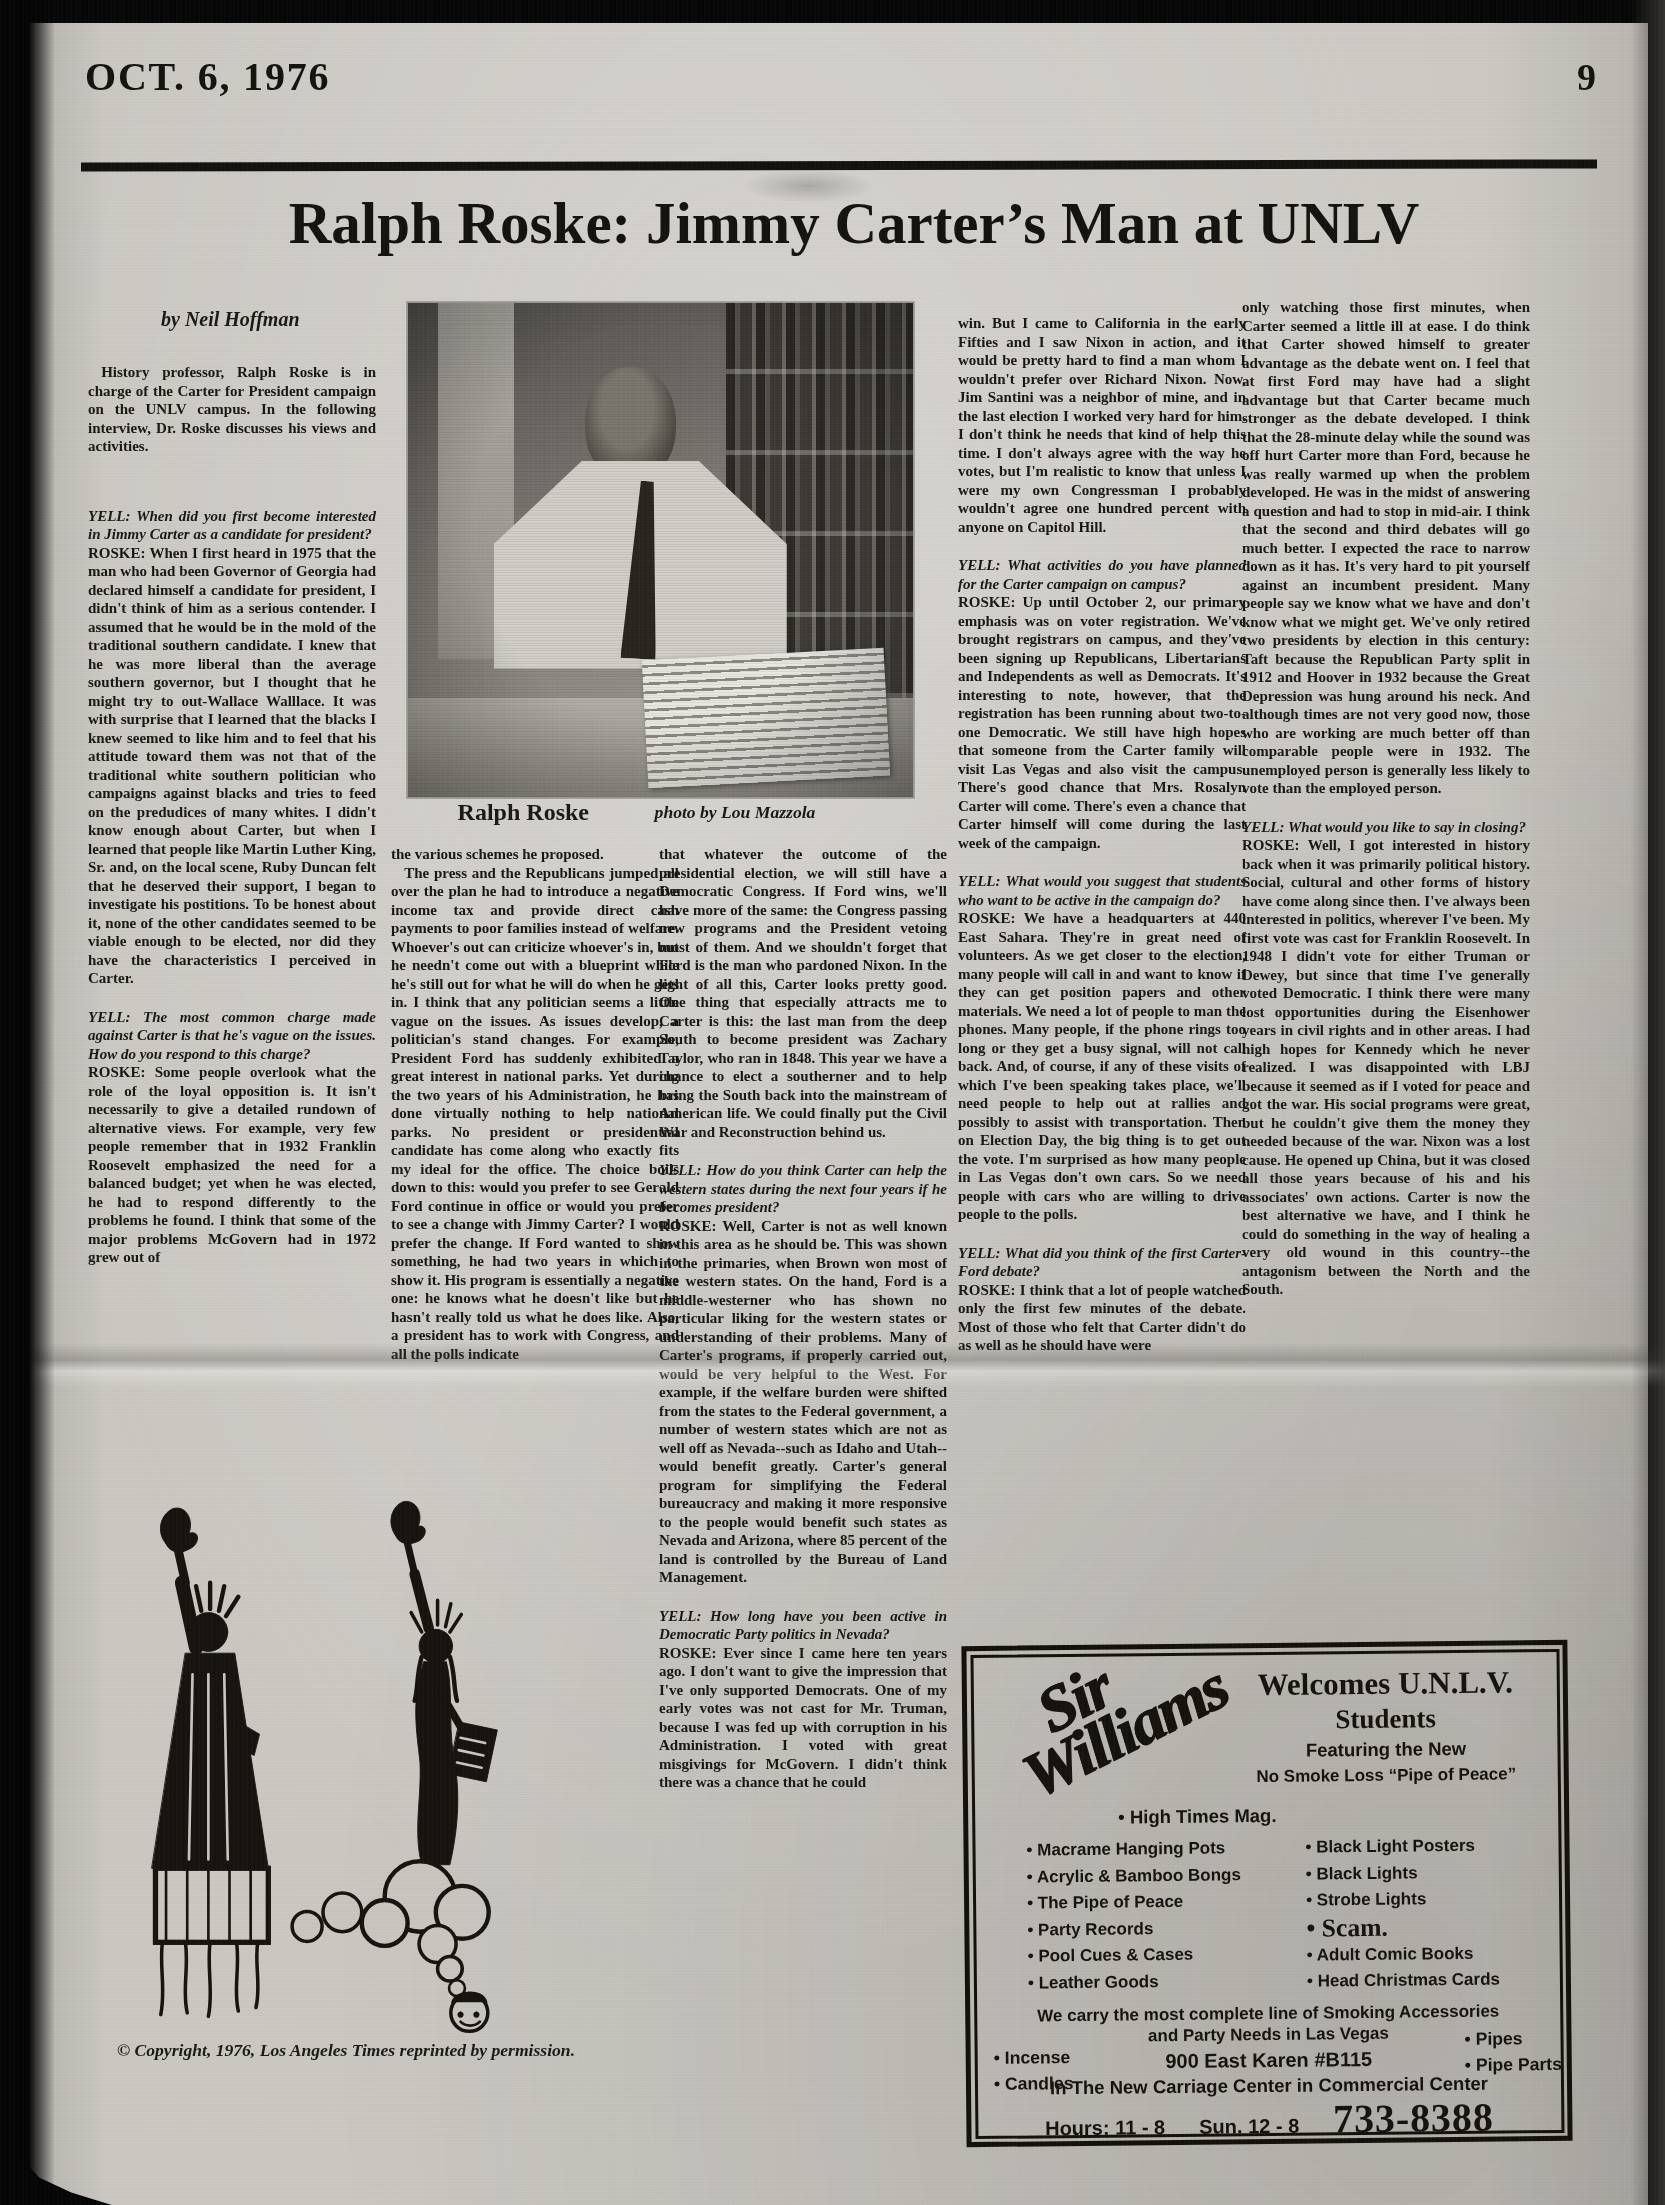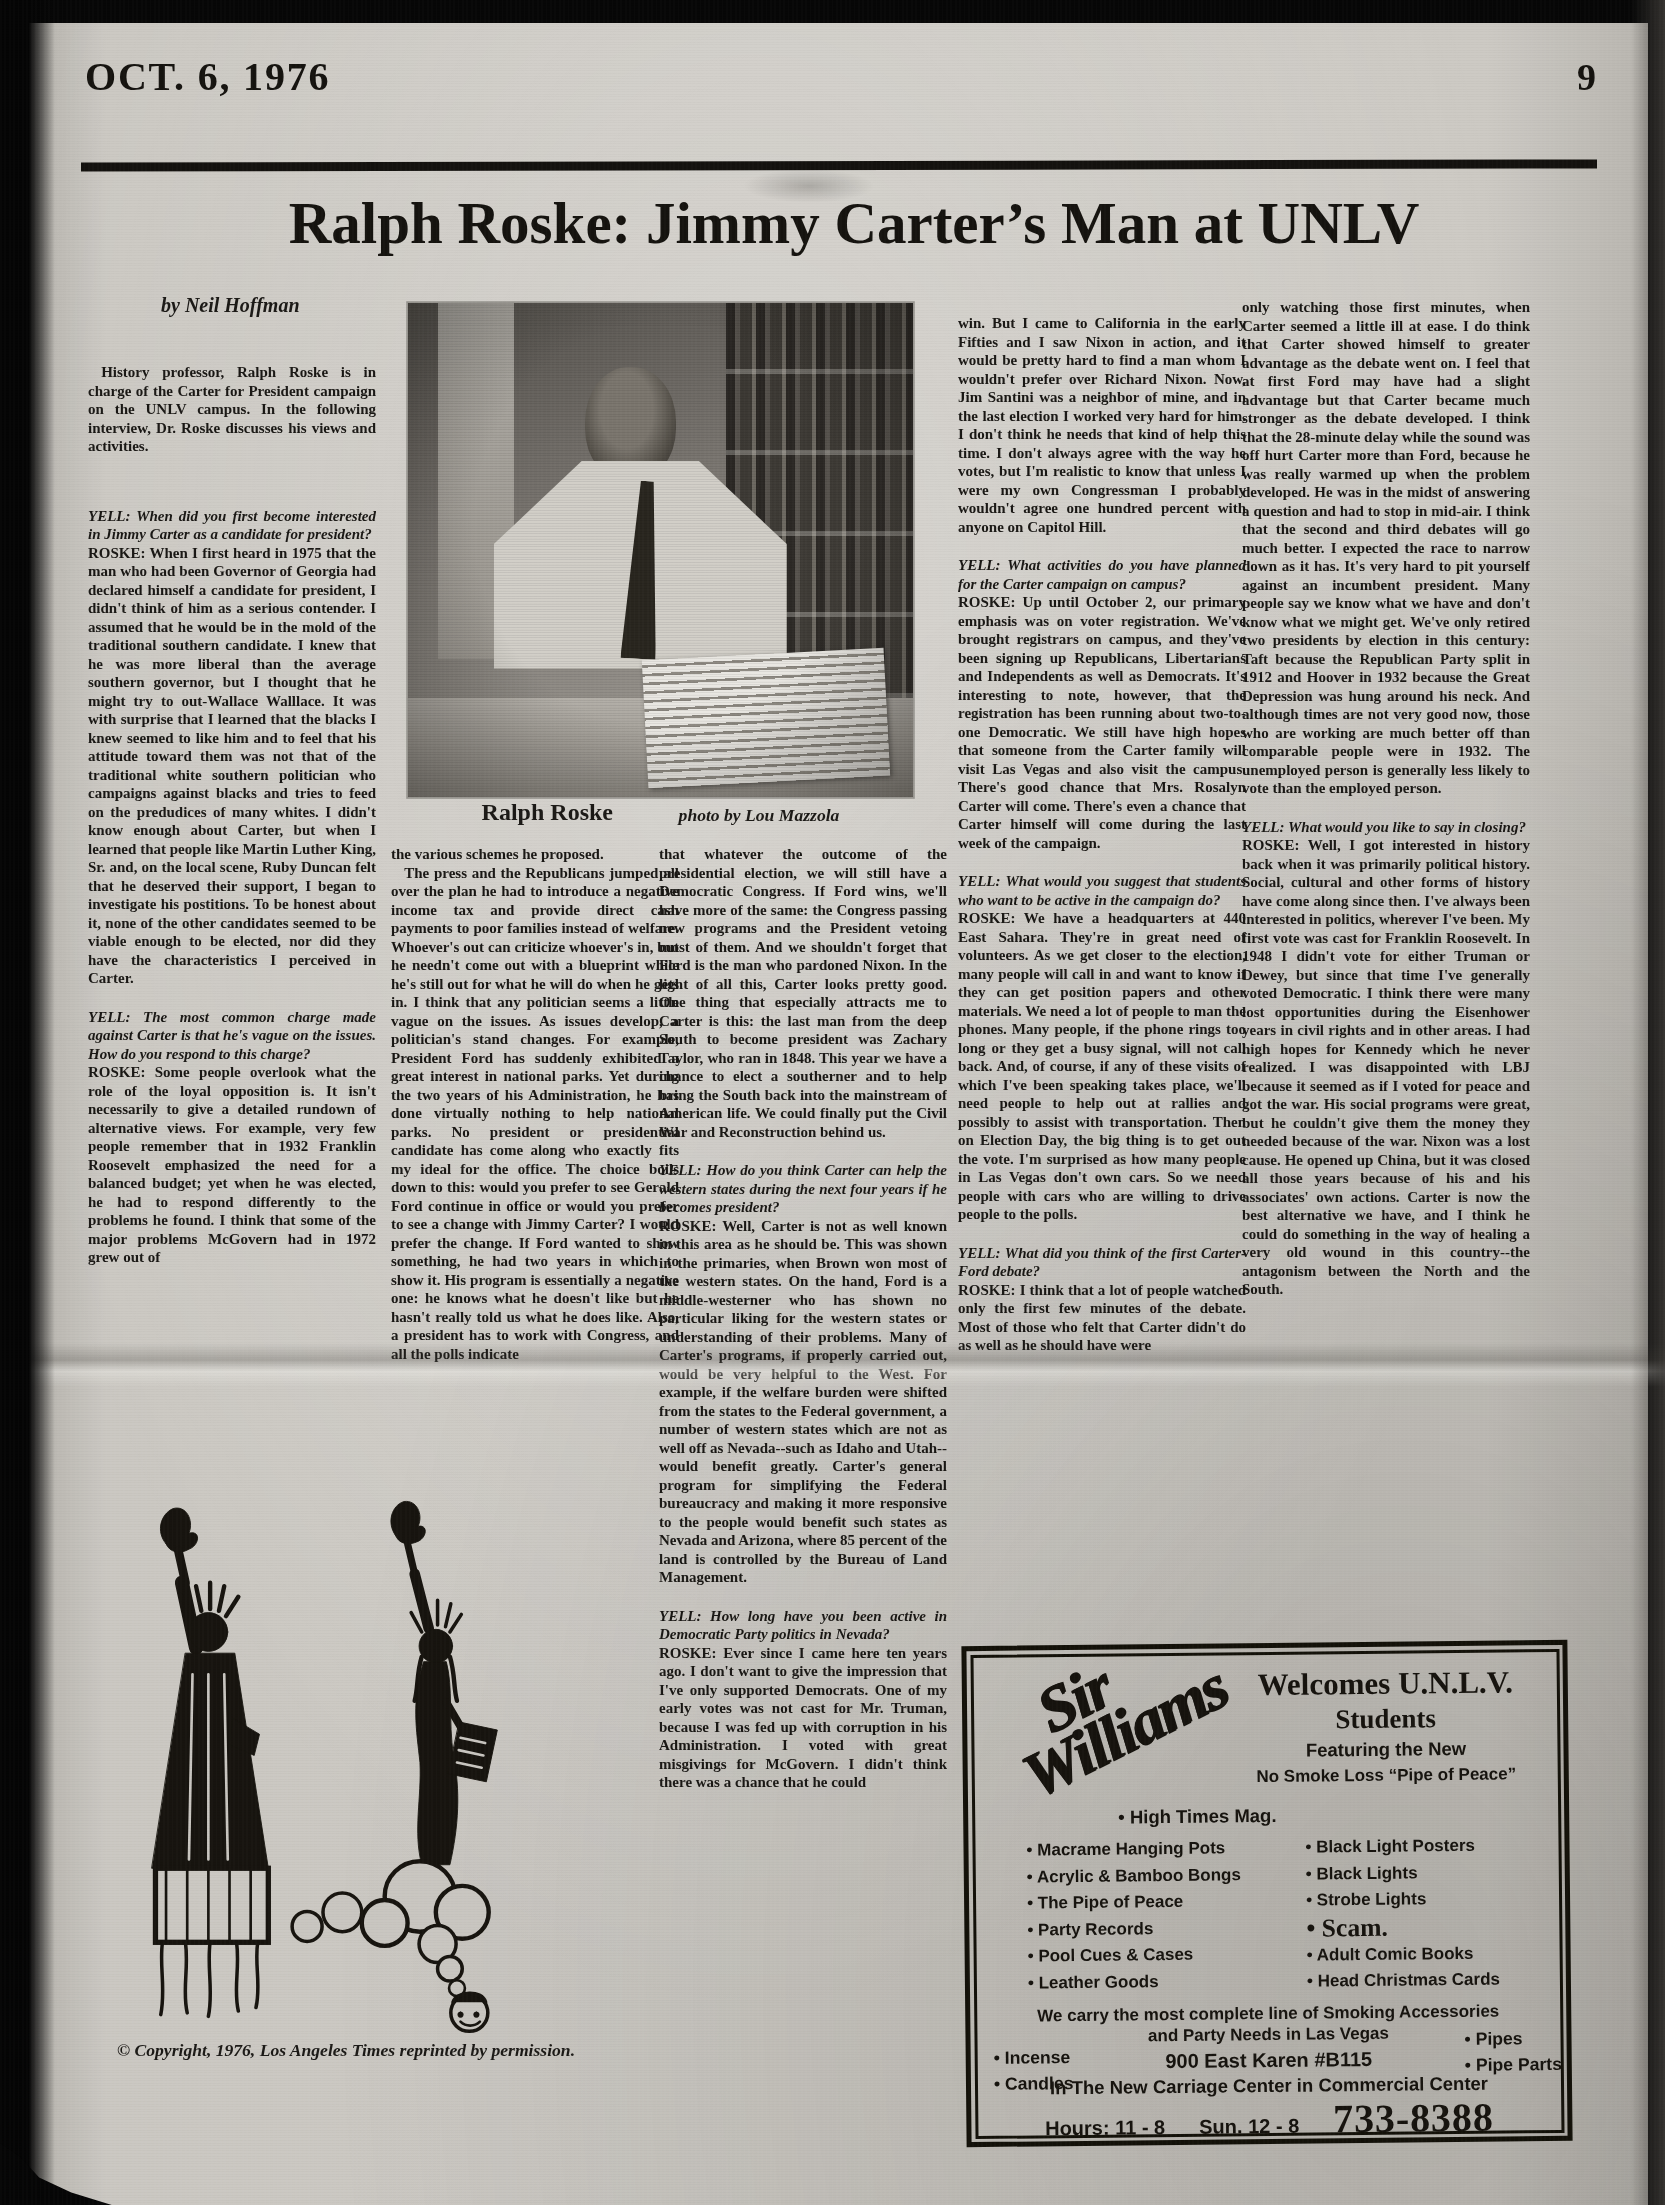--- a/index.html
+++ b/index.html
@@ -26,21 +26,21 @@
     background:linear-gradient(180deg, rgba(0,0,0,0) 0%, rgba(58,56,52,.26) 38%, rgba(250,250,246,.32) 64%, rgba(0,0,0,0) 100%); }
   .smudge { position:absolute; left:743px; top:169px; width:132px; height:34px;
     background:radial-gradient(ellipse, rgba(70,68,64,.28), rgba(70,68,64,0) 70%); }
 
   
   .date { position:absolute; left:85px; top:53px; font-size:40px; font-weight:bold; letter-spacing:1.8px; color:#15130f; }
   .pageno { position:absolute; left:1577px; top:55px; font-size:38px; font-weight:bold; color:#15130f; }
   .rule { position:absolute; left:81px; top:161px; width:1516px; height:8.8px; background:#14120f; transform:rotate(-.12deg); }
   .headline { position:absolute; left:97px; top:173px; width:1482px; margin:16px; text-align:center;
     font-size:59px; font-weight:bold; color:#15130f; letter-spacing:0px; }
-  .byline { position:absolute; left:161px; top:294px; font-size:20px; font-weight:bold; font-style:italic; }
+  .byline { position:absolute; left:161px; top:308px; font-size:20px; font-weight:bold; font-style:italic; }
 
   
   .col { position:absolute; width:288px; text-align:justify; font-size:15px; line-height:18.5px;
          font-weight:bold; overflow:hidden; color:#191714; }
   .col p { margin:0; text-indent:13.2px; }
   .col p.flush, .col p.q, .col p.a { text-indent:0; }
   .col p.q { font-style:italic; margin-top:20px; }
   .col p.intro { margin-bottom:51px; }
   #col1 { left:88px; top:363px; height:1173px; }
   #col2 { left:391px; top:845px; height:655px; }
@@ -64,22 +64,22 @@
     clip-path:polygon(30% 0, 70% 0, 100% 40%, 100% 100%, 0 100%, 0 40%); }
   .ph-tie { position:absolute; left:43%; top:36%; width:7%; height:36%; background:#29261f;
     clip-path:polygon(32% 0, 68% 0, 100% 100%, 0 100%); transform:rotate(3deg); }
   .ph-desk { position:absolute; left:0; bottom:0; width:100%; height:20%;
     background:linear-gradient(#b3afa8,#918d86); }
   .ph-papers { position:absolute; right:5%; bottom:3%; width:48%; height:26%; transform:rotate(-3deg);
     background:repeating-linear-gradient(0deg,#e9e7e2 0 6.2px,#8e8a82 6.2px 8.8px); box-shadow:1.8px 1.8px 5.3px rgba(30,28,25,.5); }
   .ph-vig { position:absolute; inset:0;
     background:radial-gradient(ellipse at 50% 45%, rgba(0,0,0,0) 52%, rgba(22,20,17,.38) 100%),
       repeating-linear-gradient(0deg, rgba(0,0,0,.05) 0 0.9px, rgba(0,0,0,0) 0.9px 2.6px); }
-  .caption { position:absolute; left:408px; top:799px; width:505px; display:flex; justify-content:center;
-    align-items:flex-end; gap:17.6px; }
+  .caption { position:absolute; left:384px; top:799px; width:505px; display:flex; justify-content:center;
+    align-items:center; gap:17.6px; }
   .cap-name { font-size:24px; font-weight:bold; }
   .cap-credit { font-size:17.6px; font-weight:bold; font-style:italic;margin-left:48px; }
 
   
   .statue { position:absolute; left:104px; top:1498px; }
   .copyright { position:absolute; left:117px; top:2040px; font-size:17.6px; font-weight:bold; font-style:italic; }
 
   
   .ad { position:absolute; left:964px; top:1643px; width:596px; height:491px;
     border:5.3px solid #131109; transform:rotate(-.6deg); font-family:"Liberation Sans", sans-serif; color:#16130e; }

